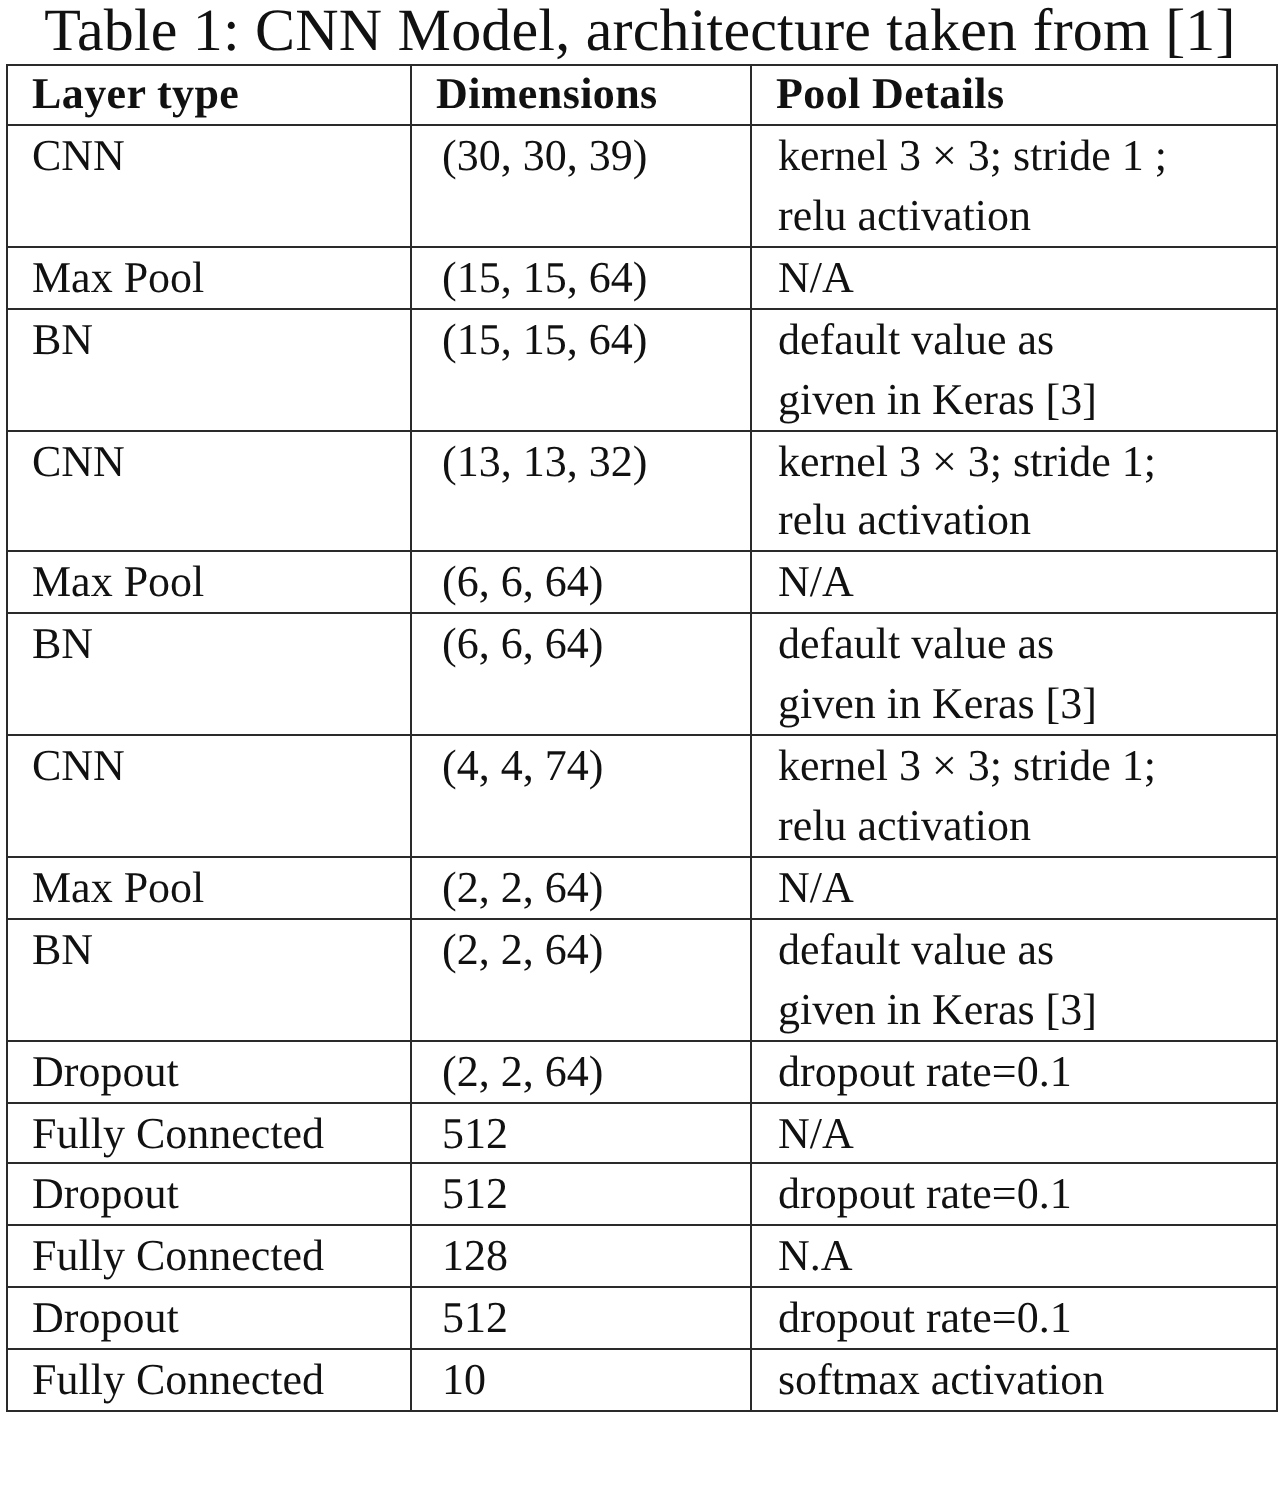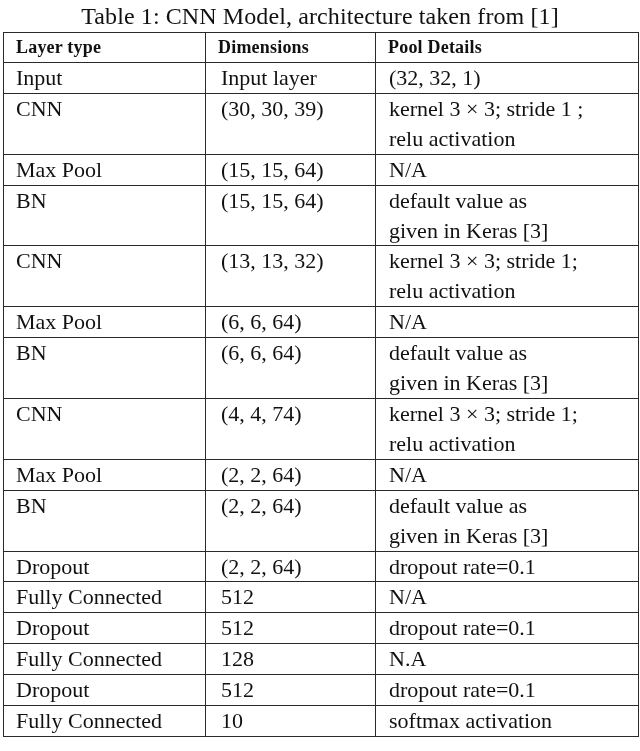--- a/index.html
+++ b/index.html
@@ -16,21 +16,21 @@
       color: #111111;
     }
     .caption {
       position: absolute;
       left: 0;
       top: 0;
       width: 640px;
       height: 32px;
       text-align: center;
       font-family: "Liberation Serif", "DejaVu Serif", serif;
-      font-size: 24px;
+      font-size: 30px;
       line-height: 32px;
       letter-spacing: 0.1px;
       white-space: nowrap;
     }
     table.arch {
       position: absolute;
       left: 3px;
       top: 32px;
       width: 635px;
       border-collapse: collapse;
@@ -47,21 +47,21 @@
       vertical-align: top;
       text-align: left;
       line-height: 29.9px;
       white-space: nowrap;
       overflow: hidden;
     }
     table.arch th {
       font-weight: bold;
       height: 29px;
       line-height: 28px;
-      font-size: 18px;
+      font-size: 22px;
       letter-spacing: 0.2px;
     }
     table.arch td.c1 { padding-left: 12px; }
     table.arch td.c2 { padding-left: 15px; }
     table.arch td.c3 { padding-left: 13px; white-space: normal; }
     .line { display: block; }
   </style>
 </head>
 <body>
 
@@ -74,27 +74,20 @@
       <col class="c3">
   </colgroup>
   <thead>
     <tr>
       <th>Layer type</th>
       <th>Dimensions</th>
       <th>Pool Details</th>
     </tr>
   </thead>
   <tbody>
-    <tr>
-      <td class="c1">Input</td>
-      <td class="c2">Input layer</td>
-      <td class="c3">
-          <span class="line">(32, 32, 1)</span>
-        </td>
-    </tr>
     <tr>
       <td class="c1">CNN</td>
       <td class="c2">(30, 30, 39)</td>
       <td class="c3">
           <span class="line">kernel 3 × 3; stride 1 ;</span>
           <span class="line">relu activation</span>
         </td>
     </tr>
     <tr>
       <td class="c1">Max Pool</td>

